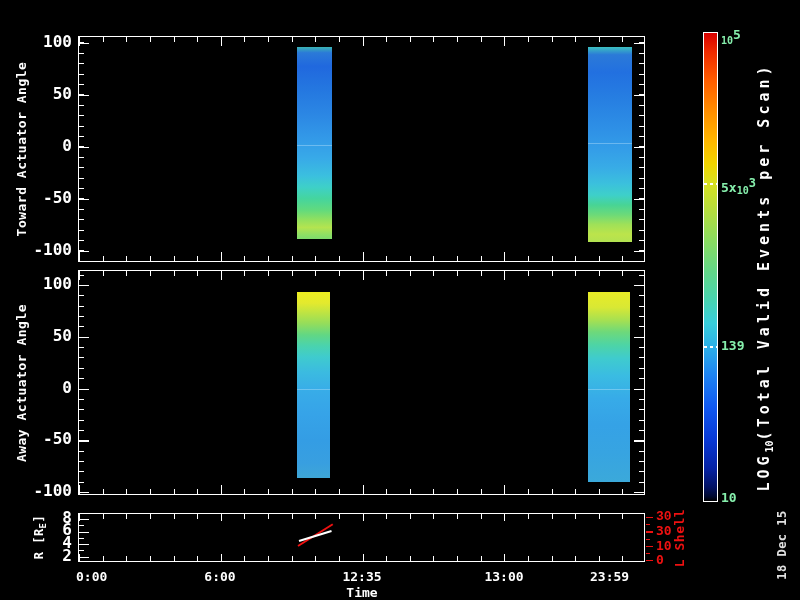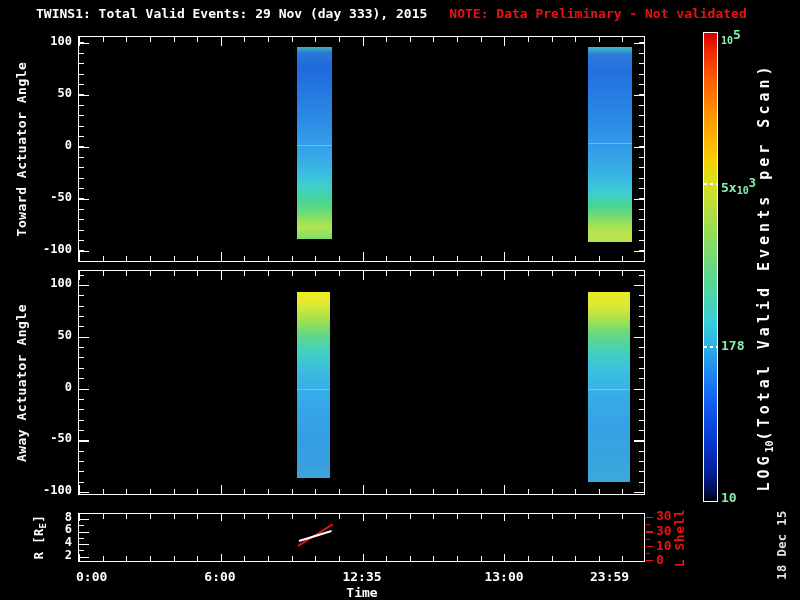--- a/index.html
+++ b/index.html
@@ -18,21 +18,21 @@
   .tyl{left:0;top:0;bottom:0;}  .tyr{right:0;top:0;bottom:0;}
   .w5{width:5px;} .w10{width:10px;}
   .p12-ymin{background:repeating-linear-gradient(to bottom,transparent 0 5.4px,#fff 5.4px 6.4px,transparent 6.4px 10.4px);}
   .p1-ymaj{background:repeating-linear-gradient(to bottom,transparent 0 6px,#fff 6px 7.2px,transparent 7.2px 52px);}
   .p2-ymin{background:repeating-linear-gradient(to bottom,transparent 0 3.6px,#fff 3.6px 4.6px,transparent 4.6px 10.36px);}
   .p2-ymaj{background:repeating-linear-gradient(to bottom,transparent 0 14px,#fff 14px 15.2px,transparent 15.2px 51.8px);}
   .p3-ymaj{background:repeating-linear-gradient(to bottom,transparent 0 5px,#fff 5px 6.2px,transparent 6.2px 12.5px);}
   .p3-ymin{background:repeating-linear-gradient(to bottom,transparent 0 11.25px,#fff 11.25px 12.25px,transparent 12.25px 12.5px);}
   .band{position:absolute;overflow:hidden;}
   .seam{position:absolute;left:0;right:0;height:1px;background:rgba(215,240,255,.35);}
-  .ytick{position:absolute;width:42px;text-align:right;font-size:12px;font-weight:bold;line-height:13px;color:#fff;}
+  .ytick{position:absolute;width:42px;text-align:right;font-size:16px;font-weight:bold;line-height:13px;color:#fff;}
   .xtick{position:absolute;top:569px;font-size:13px;font-weight:bold;color:#fff;}
   .rot{position:absolute;white-space:nowrap;transform:translate(-50%,-50%) rotate(-90deg);font-weight:bold;}
   .axtitle{font-size:13px;letter-spacing:0.5px;color:#fff;}
   .red{color:#ee1111;}
   .lsh-tick{position:absolute;font-size:13px;font-weight:bold;color:#ee1111;line-height:13px;}
   .lshmaj{left:646px;top:513px;width:7px;height:49px;background:repeating-linear-gradient(to bottom,transparent 0 4px,#ee1111 4px 5.4px,transparent 5.4px 14.33px);}
   .lshmin{left:646px;top:513px;width:4px;height:49px;background:repeating-linear-gradient(to bottom,transparent 0 11.2px,#ee1111 11.2px 12.4px,transparent 12.4px 14.33px);}
   .cbar{position:absolute;left:703px;top:32px;width:15px;height:470px;box-sizing:border-box;border:1px solid #fff;}
   .cbar-fill{position:absolute;left:0;top:0;right:0;bottom:0;}
   .cb-dash{position:absolute;left:0;width:13px;height:2px;background:repeating-linear-gradient(to right,#fff 0 3px,transparent 3px 6px);}
@@ -41,23 +41,20 @@
   .cb-e{font-size:13px;vertical-align:5px;}
   .cb-s{font-size:10px;vertical-align:-2px;}
   .orbline{position:absolute;height:2px;transform-origin:0 50%;}
   sub.subE{font-size:9px;}
 </style>
 </head>
 <body>
 
 <div class="screen">
 
-  <div class="titlebar">
-    <span class="title">TWINS1: Total Valid Events: 29 Nov (day 333), 2015</span><span class="note">NOTE: Data Preliminary - Not validated</span>
-  </div>
 
   <div class="rot axtitle" style="left:21px;top:149px;">Toward Actuator Angle</div>
   <div class="rot axtitle" style="left:21px;top:383px;">Away Actuator Angle</div>
   <div class="rot axtitle" style="left:40px;top:537px;font-size:12px;"><span>R [R</span><sub class="subE">E</sub><span>]</span></div>
 
   <div class="ytick" style="left:30px;top:35px;">100</div>
   <div class="ytick" style="left:30px;top:87px;">50</div>
   <div class="ytick" style="left:30px;top:139px;">0</div>
   <div class="ytick" style="left:30px;top:191px;">-50</div>
   <div class="ytick" style="left:30px;top:243px;">-100</div>
@@ -133,19 +130,19 @@
   <div class="xtick" style="left:590px;width:58px;">23:59</div>
   <div class="xtick" style="left:327px;top:585px;width:70px;text-align:center;">Time (UT)</div>
 
   <div class="cbar">
     <div class="cbar-fill" style="background: linear-gradient(rgb(216, 0, 0) 0%, rgb(238, 42, 0) 4%, rgb(255, 92, 0) 10%, rgb(255, 144, 0) 17%, rgb(255, 182, 0) 23%, rgb(240, 212, 0) 28%, rgb(216, 224, 32) 32%, rgb(180, 221, 62) 38%, rgb(140, 220, 94) 44%, rgb(98, 215, 136) 51%, rgb(72, 212, 176) 57%, rgb(56, 206, 220) 62%, rgb(44, 176, 232) 67%, rgb(30, 132, 242) 73%, rgb(16, 88, 240) 80%, rgb(8, 56, 212) 87%, rgb(5, 34, 164) 93%, rgb(2, 18, 100) 97%, rgb(0, 9, 48) 99%, rgb(0, 0, 0) 100%);"></div>
     <div class="cb-dash" style="top:150px;"></div>
     <div class="cb-dash" style="top:313px;"></div>
   </div>
   <div class="cblab" style="top:28px;"><span class="cb-b">10</span><span class="cb-e">5</span></div>
   <div class="cblab" style="top:176px;"><span>5x</span><span class="cb-s">10</span><span class="cb-e" style="font-size:12px;">3</span></div>
-  <div class="cblab" style="top:339px;">178</div>
+  <div class="cblab" style="top:339px;">139</div>
   <div class="cblab" style="top:491px;">10</div>
   <div class="rot" style="left:765px;top:277px;font-size:15px;letter-spacing:4px;color:#fff;"><span>LOG</span><sub style="font-size:10px;letter-spacing:0;">10</sub><span>(Total Valid Events per Scan)</span></div>
 
   <div class="rot" style="left:782px;top:545px;font-size:12px;color:#e0e0e0;letter-spacing:0.5px;">18 Dec 15</div>
 
 </div>
 
 </body></html>

